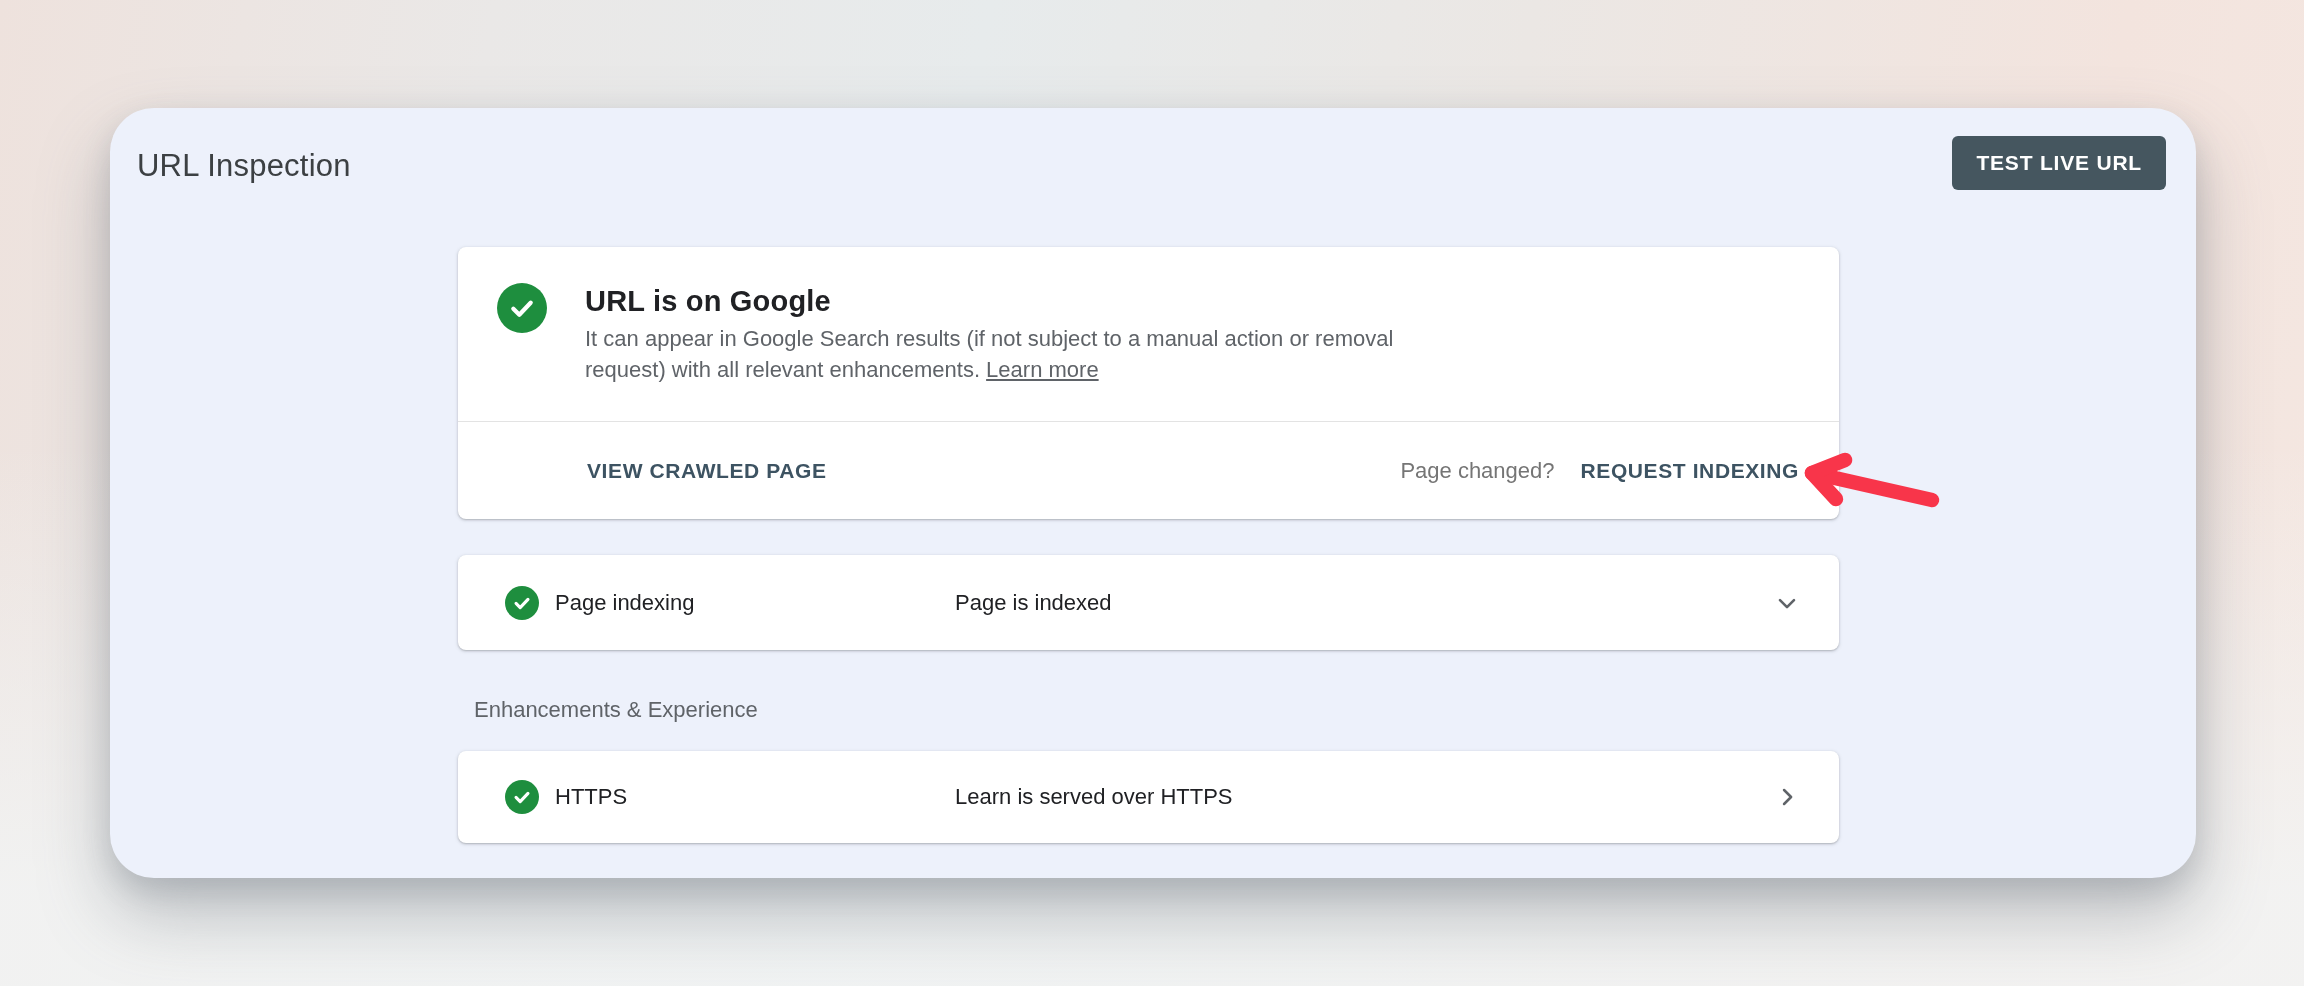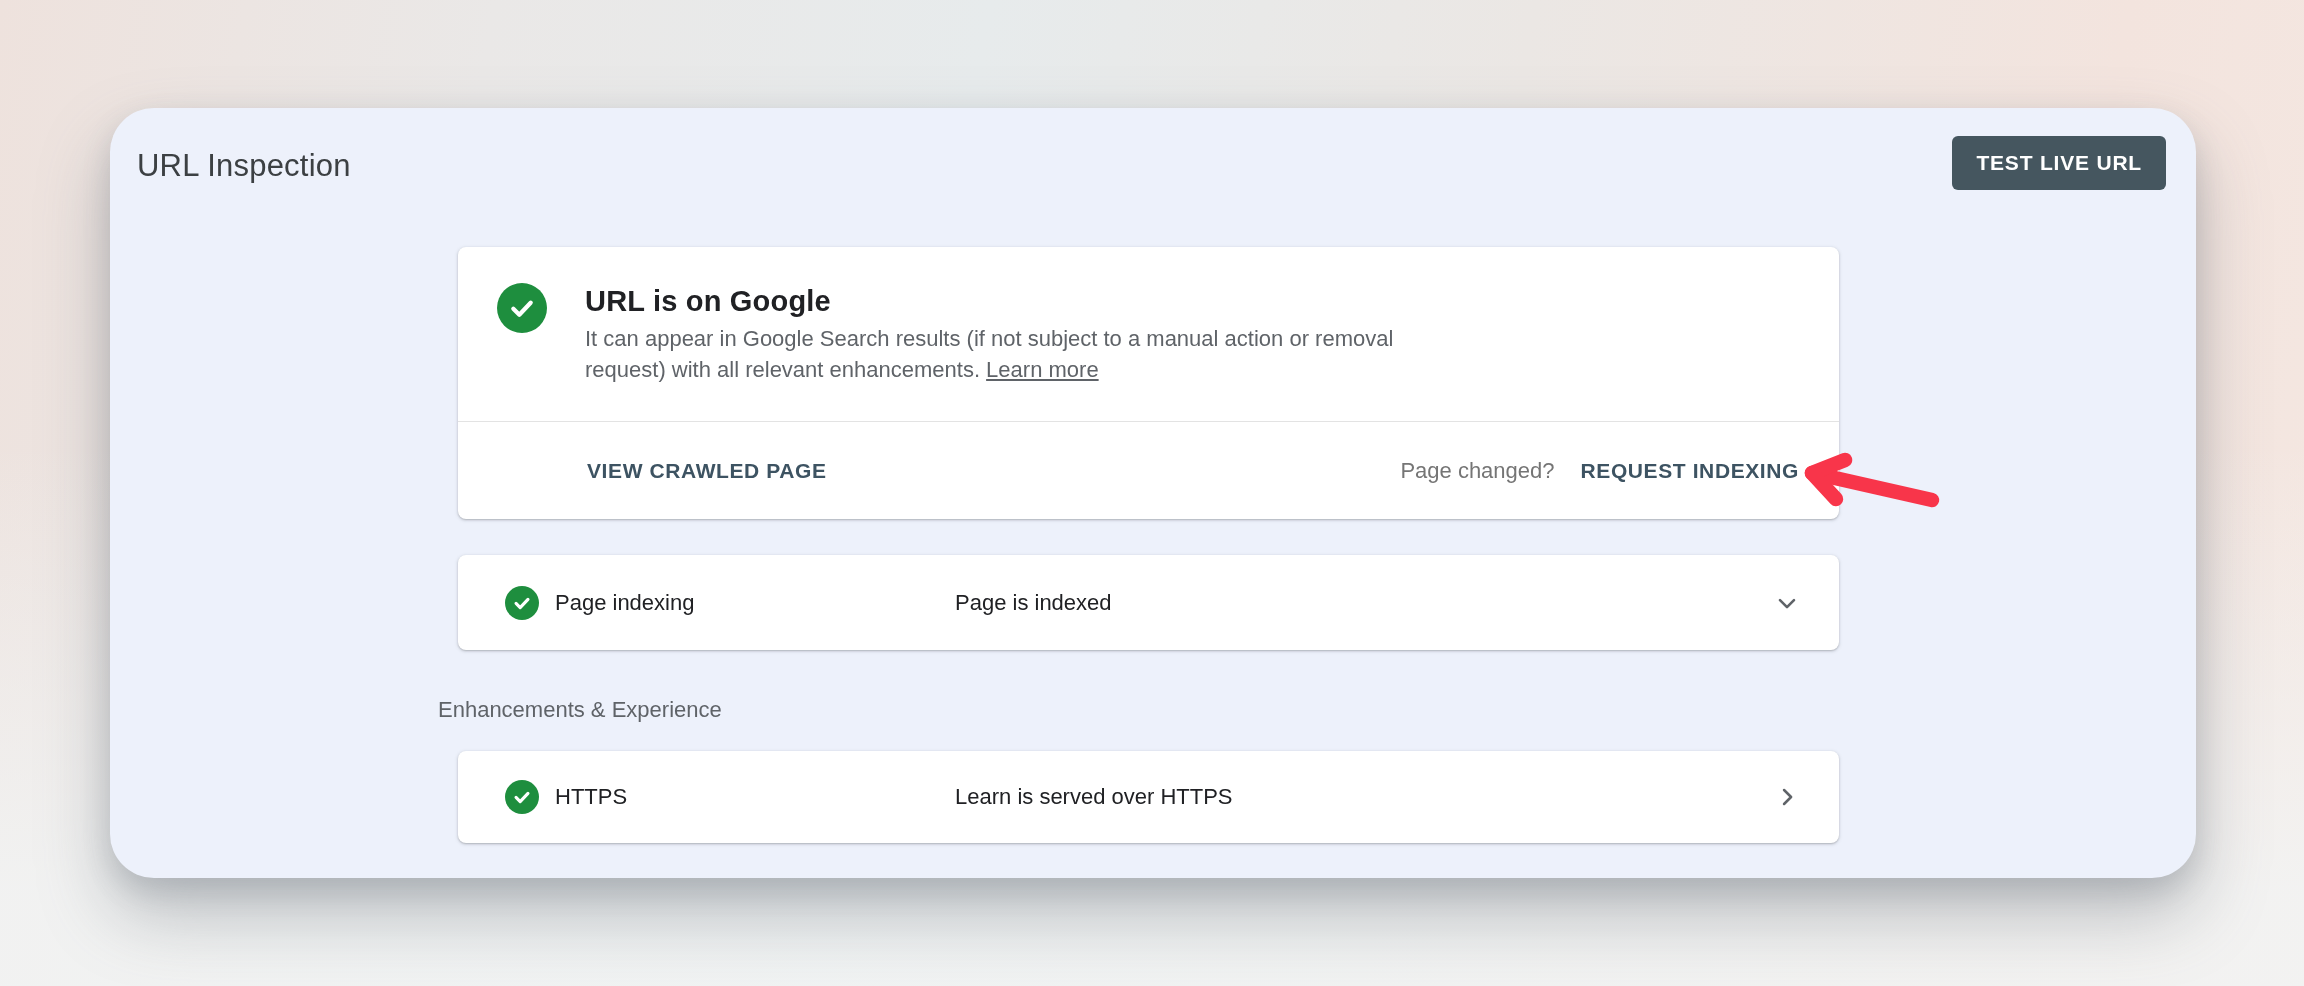--- a/index.html
+++ b/index.html
@@ -74,21 +74,21 @@
   }
   .row-value{
     position:absolute;left:497px;top:50%;transform:translateY(-50%);
     font-size:22px;color:var(--text-primary,#202124);
   }
   .row-chevron{
     position:absolute;right:38px;top:50%;transform:translateY(-50%);
     width:28px;height:28px;display:flex;align-items:center;justify-content:center;cursor:pointer;
   }
   .section-heading{
-    position:absolute;left:328px;top:589px;
+    position:absolute;left:364px;top:589px;
     font-size:22px;color:var(--text-secondary,#5f6368);
   }
   .arrow-annotation{position:absolute;left:1798px;top:452px;z-index:5;pointer-events:none;}
 </style>
 </head>
 <body>
 
 <div class="screen">
   <div class="panel">
 

